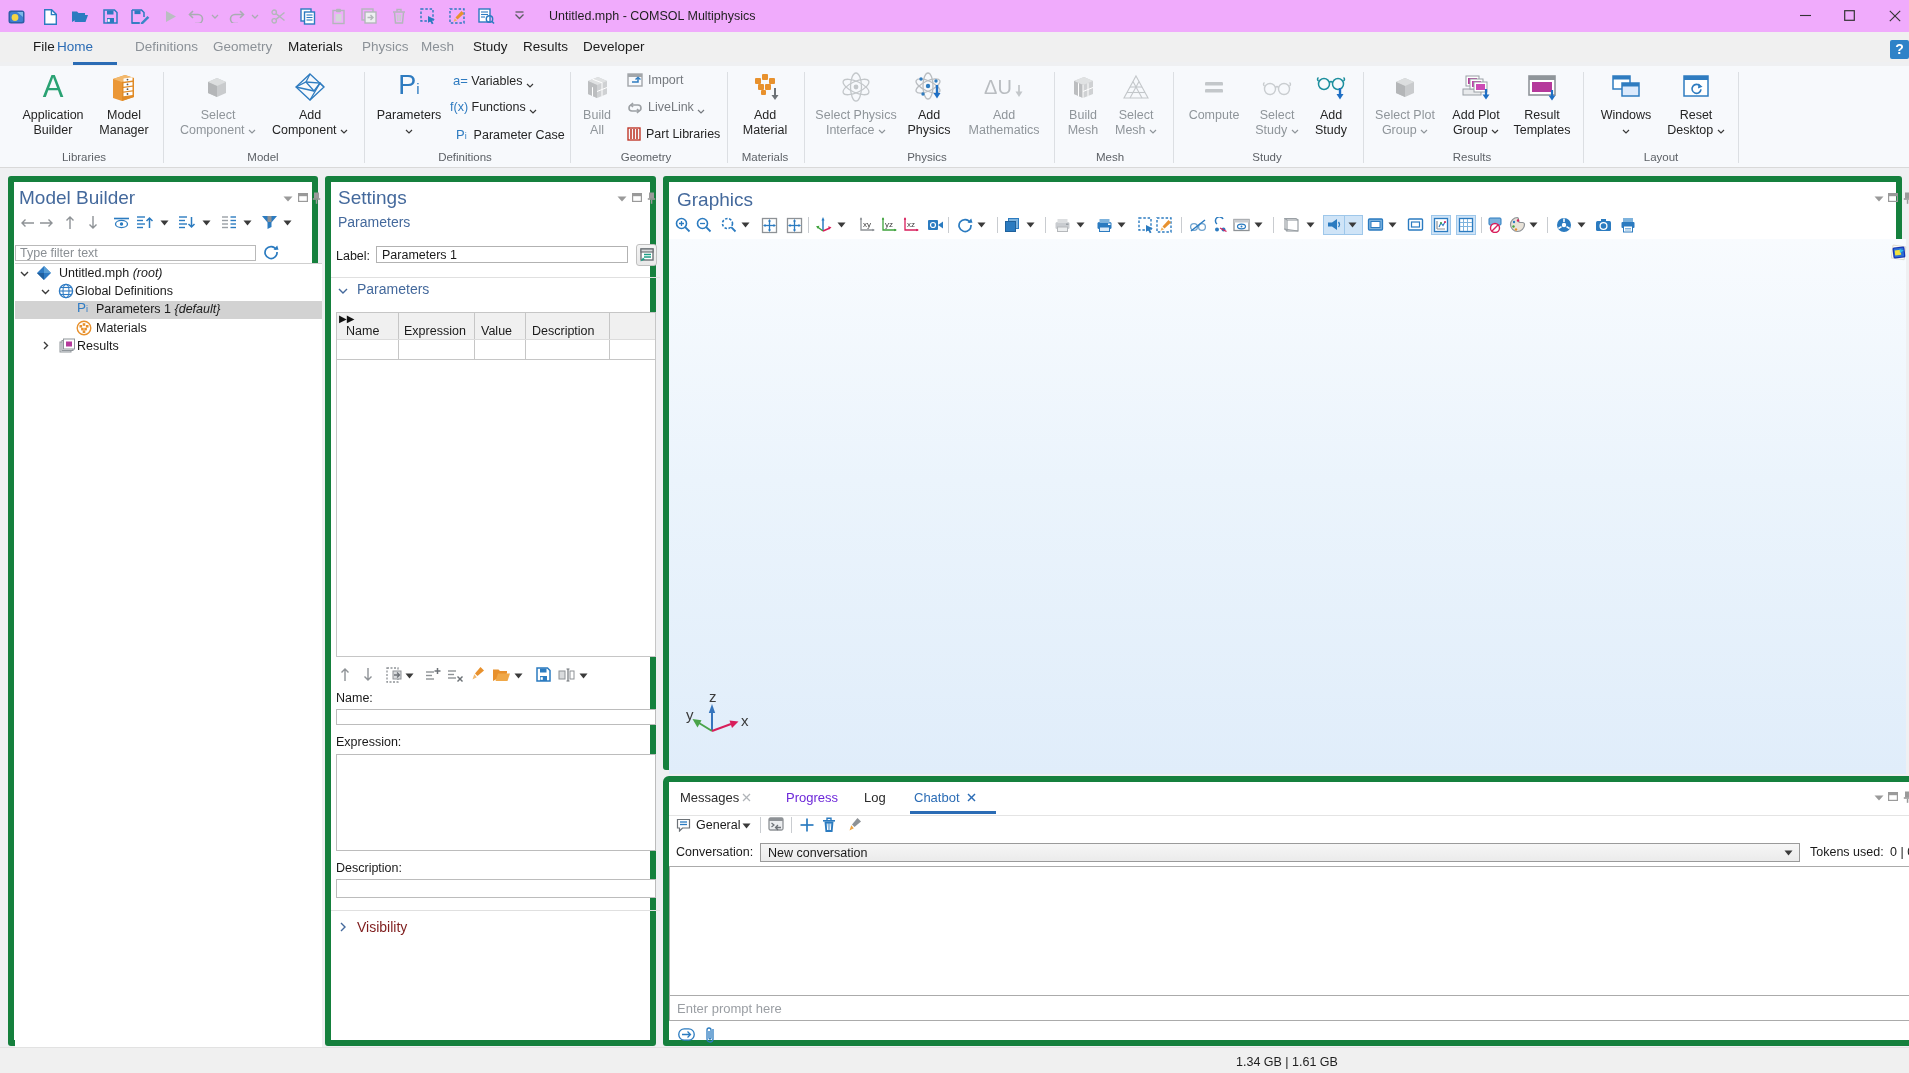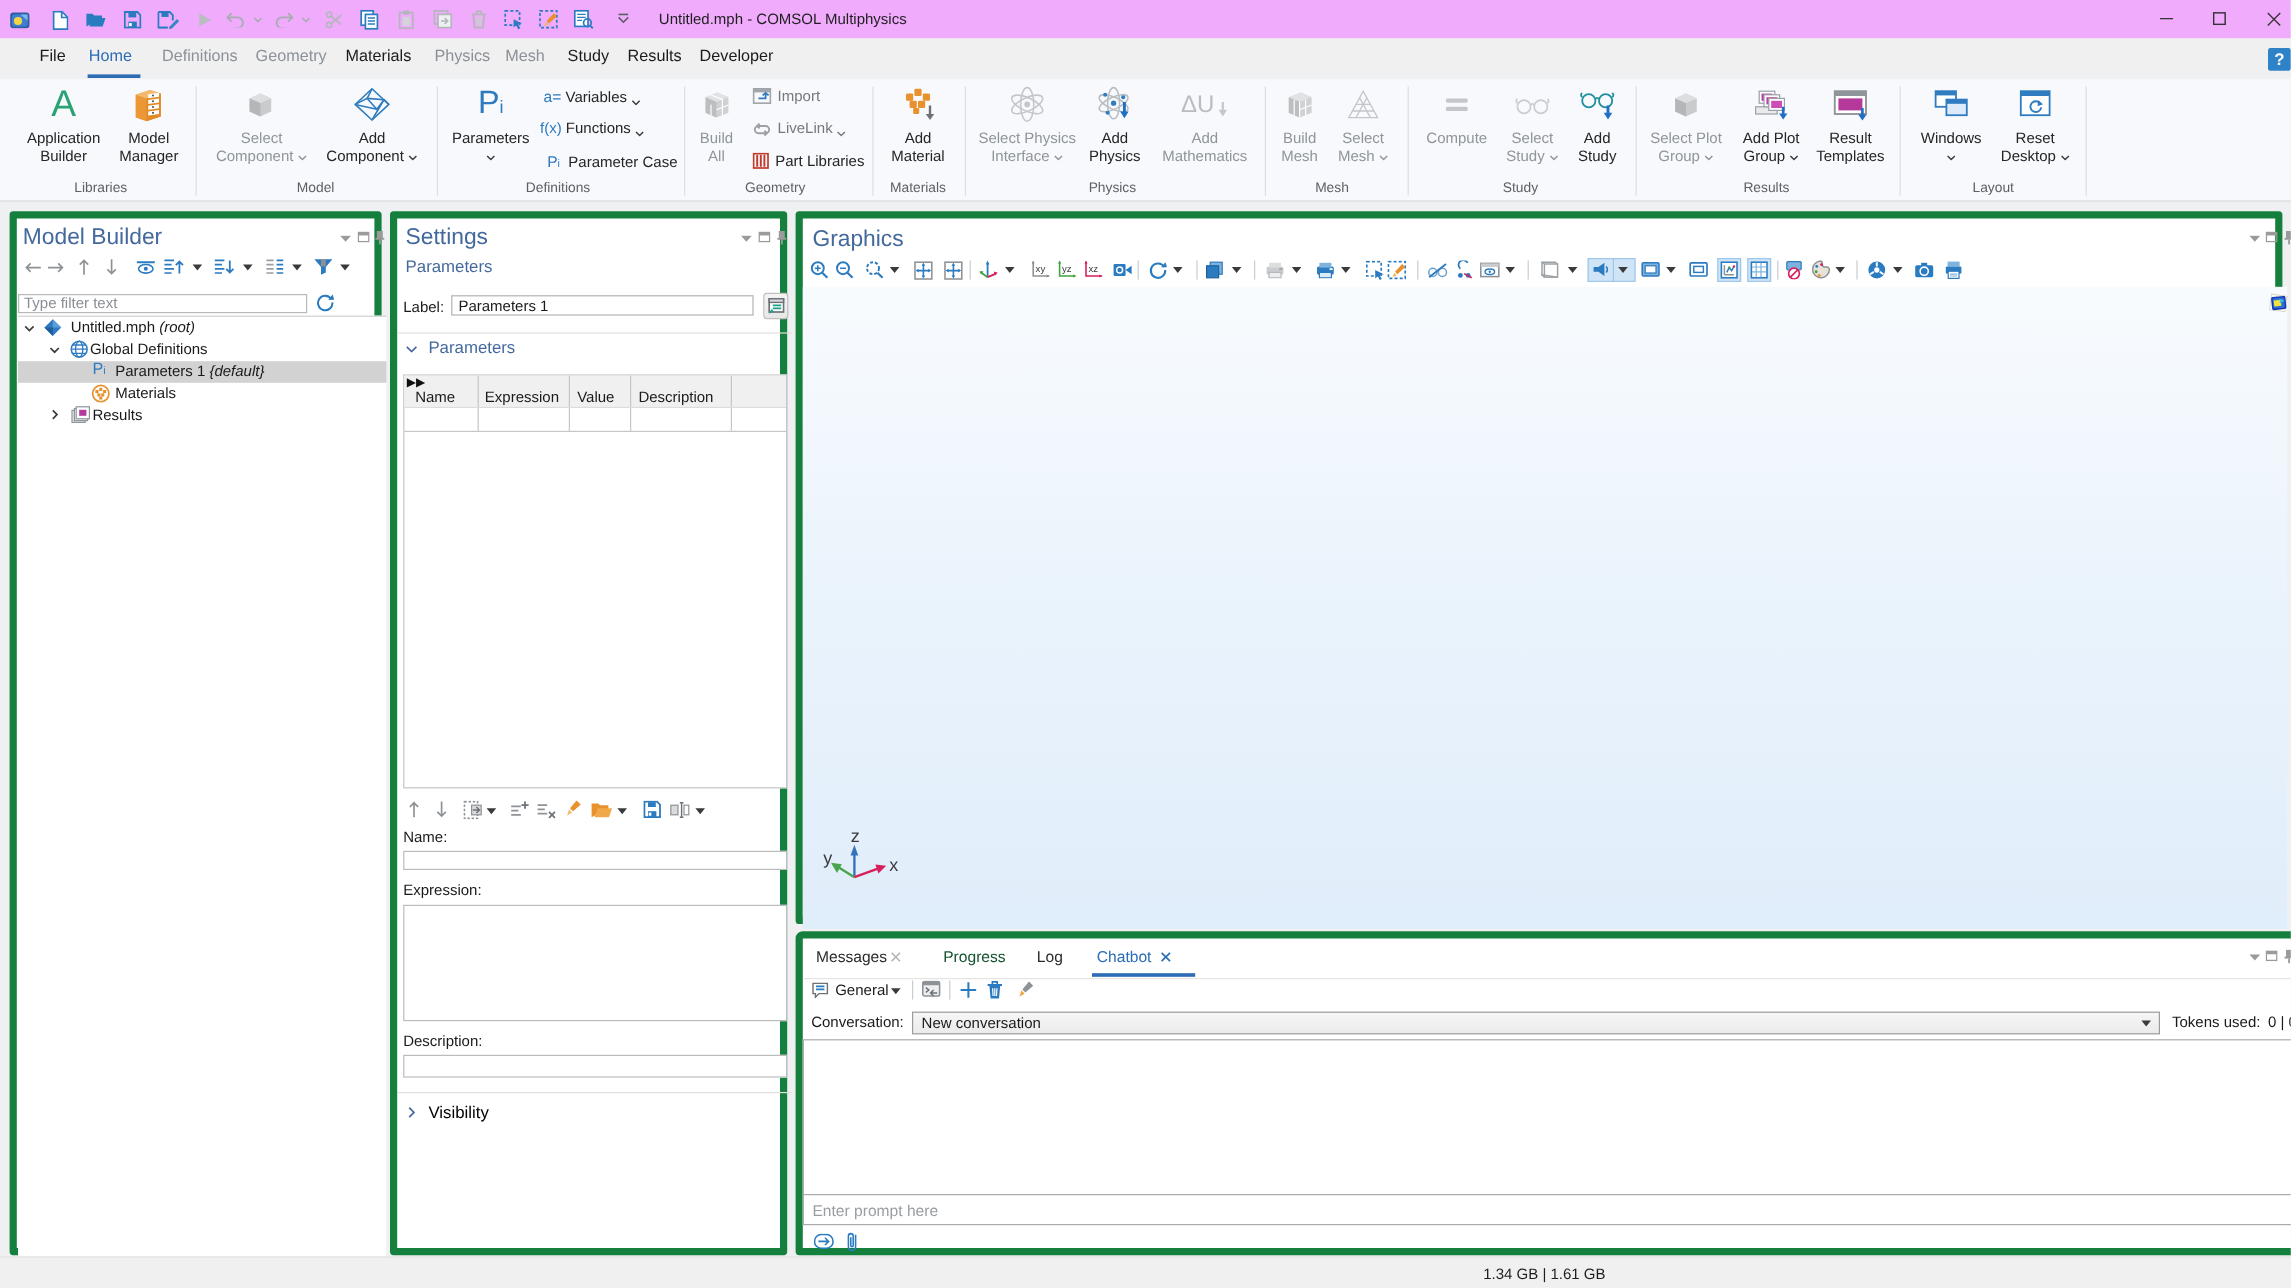--- a/index.html
+++ b/index.html
@@ -156,21 +156,21 @@
         <g stroke="#333" stroke-width="1.1">
           <line x1="0.8" y1="0.8" x2="11.2" y2="11.2"></line>
           <line x1="11.2" y1="0.8" x2="0.8" y2="11.2"></line>
         </g>
       </svg></div>
 </div>
 <div class="abs" style="left:1890px;top:40px;width:19px;height:19px;z-index:40;background:#2e82c8;border-radius:2px;color:#fff;font-size:14px;font-weight:bold;text-align:center;line-height:19px;">?</div>
 
 <div id="menubar">
   <span class="mi" style="left:33px;">File</span>
-  <span class="mi home" style="left:74px;">Home</span>
+  <span class="mi home" style="left:57px;">Home</span>
   <span class="mi gray" style="left:135px;">Definitions</span>
   <span class="mi gray" style="left:213px;">Geometry</span>
   <span class="mi" style="left:288px;">Materials</span>
   <span class="mi gray" style="left:362px;">Physics</span>
   <span class="mi gray" style="left:421px;">Mesh</span>
   <span class="mi" style="left:473px;">Study</span>
   <span class="mi" style="left:523px;">Results</span>
   <span class="mi" style="left:583px;">Developer</span>
 </div>
 <div id="homeline"></div>
@@ -808,21 +808,21 @@
   <div class="abs" style="left:5px;top:509px;font-size:12.5px;">Name:</div>
   <div class="abs" style="left:5px;top:527px;width:320px;height:16px;background:#fff;border:1px solid #bcbcbc;"></div>
   <div class="abs" style="left:5px;top:553px;font-size:12.5px;">Expression:</div>
   <div class="abs" style="left:5px;top:572px;width:320px;height:97px;background:#fff;border:1px solid #bcbcbc;"></div>
   <div class="abs" style="left:5px;top:679px;font-size:12.5px;">Description:</div>
   <div class="abs" style="left:5px;top:697px;width:320px;height:19px;background:#fff;border:1px solid #bcbcbc;"></div>
   <div class="abs" style="left:0px;top:728px;width:329px;height:1px;background:#e0e0e0;"></div>
   <svg class="abs" style="left:9px;top:740px;" width="6" height="10" viewBox="0 0 6 10">
       <polyline points="1,1 5,5 1,9" fill="none" stroke="#44699c" stroke-width="1.4"></polyline>
     </svg>
-  <div class="abs" style="left:26px;top:737px;font-size:14px;color:#000000;">Visibility</div>
+  <div class="abs" style="left:26px;top:737px;font-size:14px;color:#7f1d1d;">Visibility</div>
 </div>
 <div class="panel" id="p-graphics" style="left:663px; top:176px; width:1239px; height:594px;">
   <div class="ptitle" style="position:absolute;left:8px;top:7px;">Graphics</div>
   <svg class="abs" style="left:1205px;top:14px;" width="10" height="6" viewBox="0 0 10 6">
       <polygon points="0.5,0.5 9.5,0.5 5,5.5" fill="#9a9a9a"></polygon>
     </svg>
   <svg class="abs" style="left:1219px;top:11px;" width="10" height="9" viewBox="0 0 10 9">
       <rect x="0.6" y="0.6" width="8.8" height="7.8" fill="none" stroke="#9a9a9a" stroke-width="1.2"></rect>
       <rect x="0.6" y="0.6" width="8.8" height="2.6" fill="#9a9a9a"></rect>
     </svg>
@@ -1107,21 +1107,21 @@
   </svg>
 </div>
 <div class="panel" id="p-bottom" style="left:663px; top:776px; width:1395px; height:270px; border-top-left-radius:6px;">
   <div class="abs" style="left:11px;top:8px;font-size:13px;color:#2b2b2b;">Messages</div>
   <svg class="abs" style="left:73px;top:11px;" width="9" height="9" viewBox="0 0 9 9">
       <g stroke="#b0b4b8" stroke-width="1.3">
         <line x1="1" y1="1" x2="8" y2="8"></line>
         <line x1="8" y1="1" x2="1" y2="8"></line>
       </g>
     </svg>
-  <div class="abs" style="left:117px;top:8px;font-size:13px;color:#14532d;">Progress</div>
+  <div class="abs" style="left:117px;top:8px;font-size:13px;color:#6d28d9;">Progress</div>
   <div class="abs" style="left:195px;top:8px;font-size:13px;color:#2b2b2b;">Log</div>
   <div class="abs" style="left:245px;top:8px;font-size:13px;color:#2b6cb5;">Chatbot</div>
   <svg class="abs" style="left:298px;top:11px;" width="9" height="9" viewBox="0 0 9 9">
       <g stroke="#2b6cb5" stroke-width="1.4">
         <line x1="1" y1="1" x2="8" y2="8"></line>
         <line x1="8" y1="1" x2="1" y2="8"></line>
       </g>
     </svg>
   <div class="abs" style="left:241px;top:29px;width:86px;height:3px;background:#2b6cb5;"></div>
   <svg class="abs" style="left:1205px;top:13px;" width="10" height="6" viewBox="0 0 10 6">

